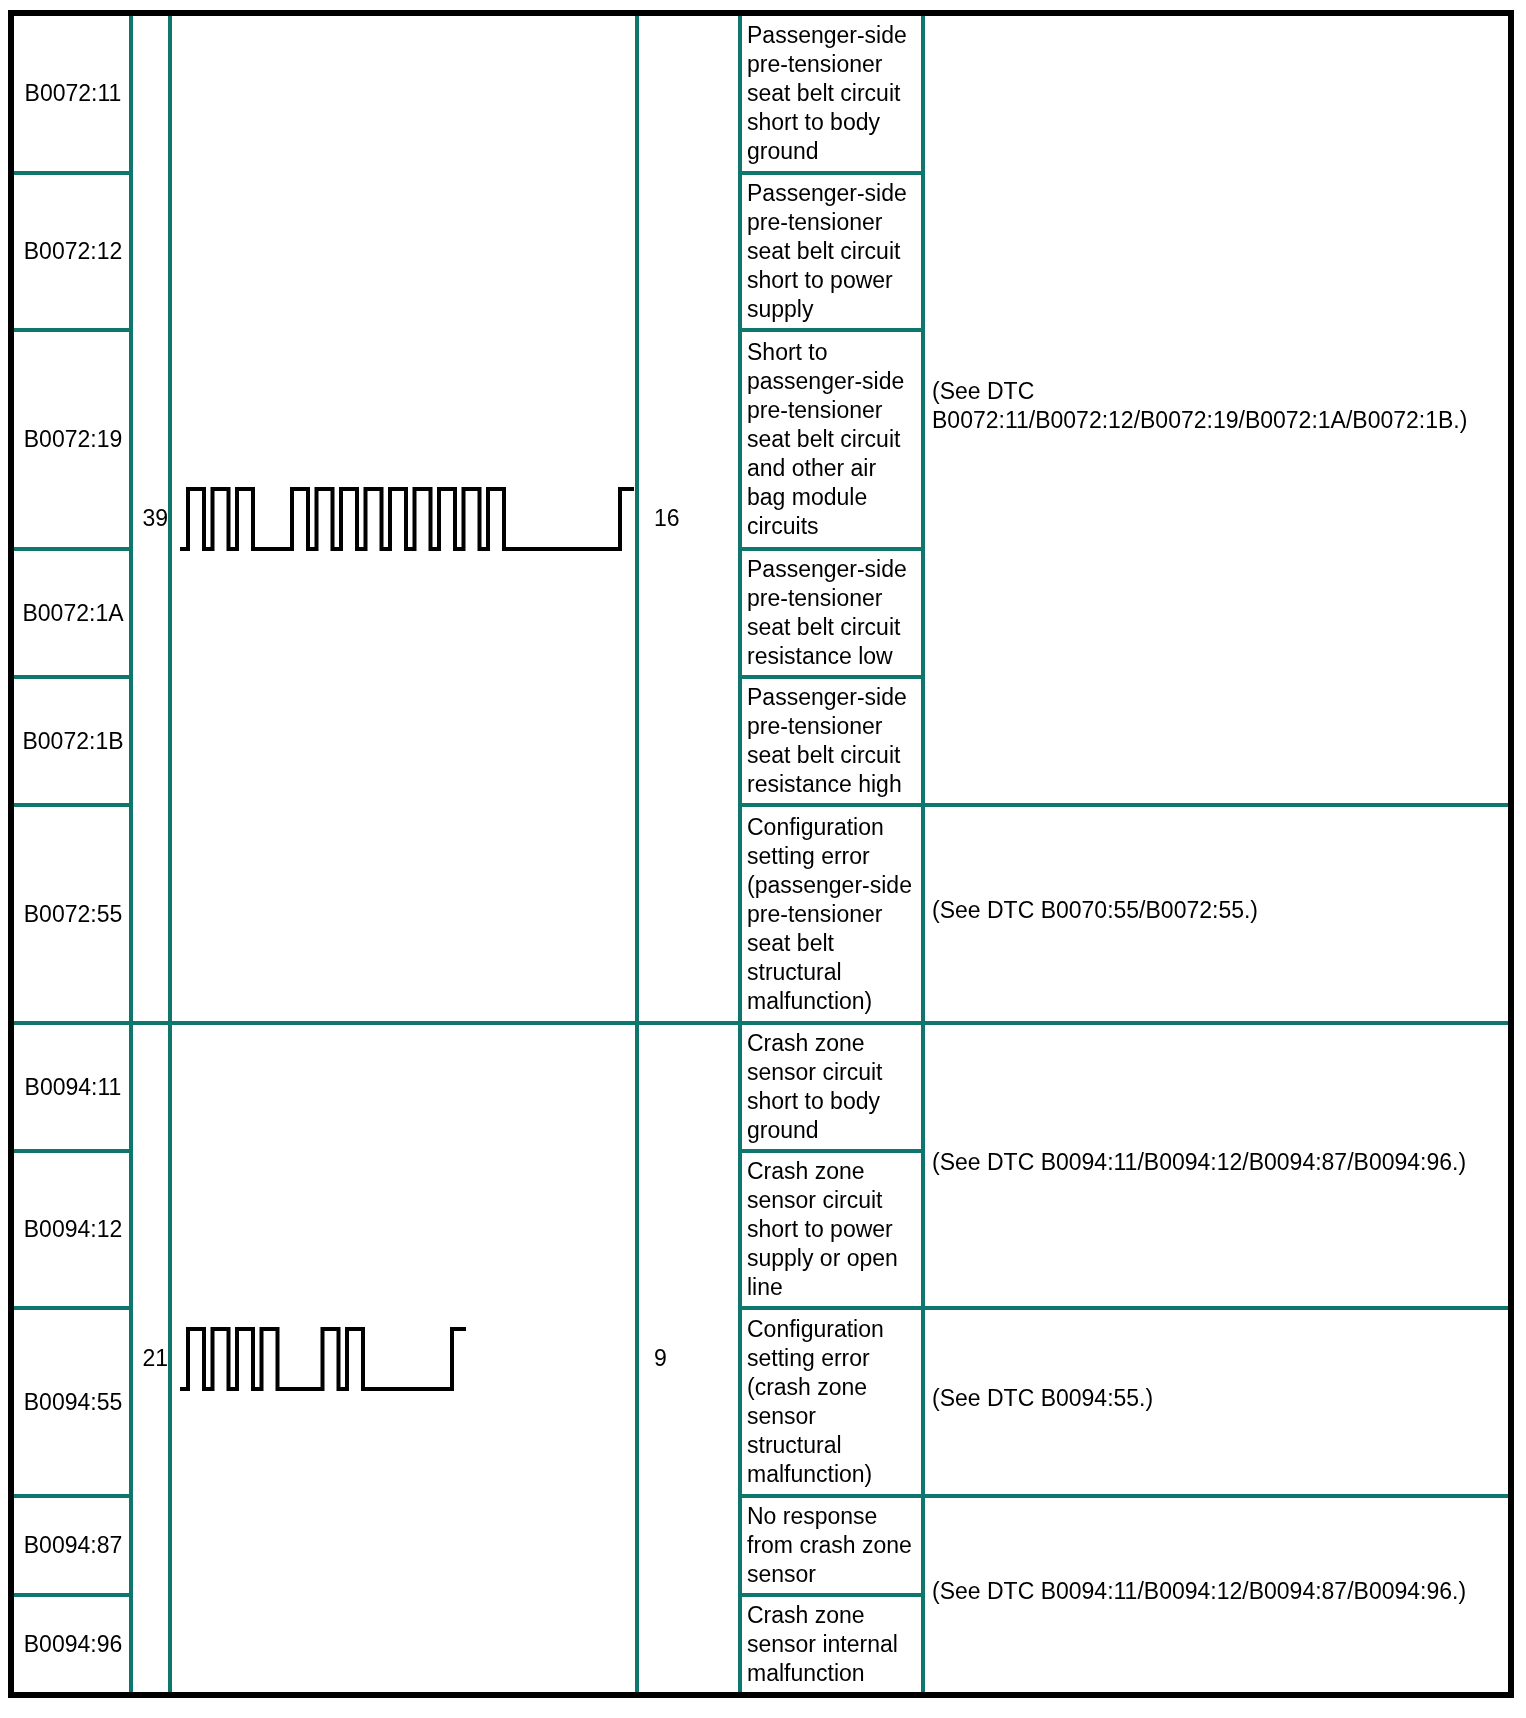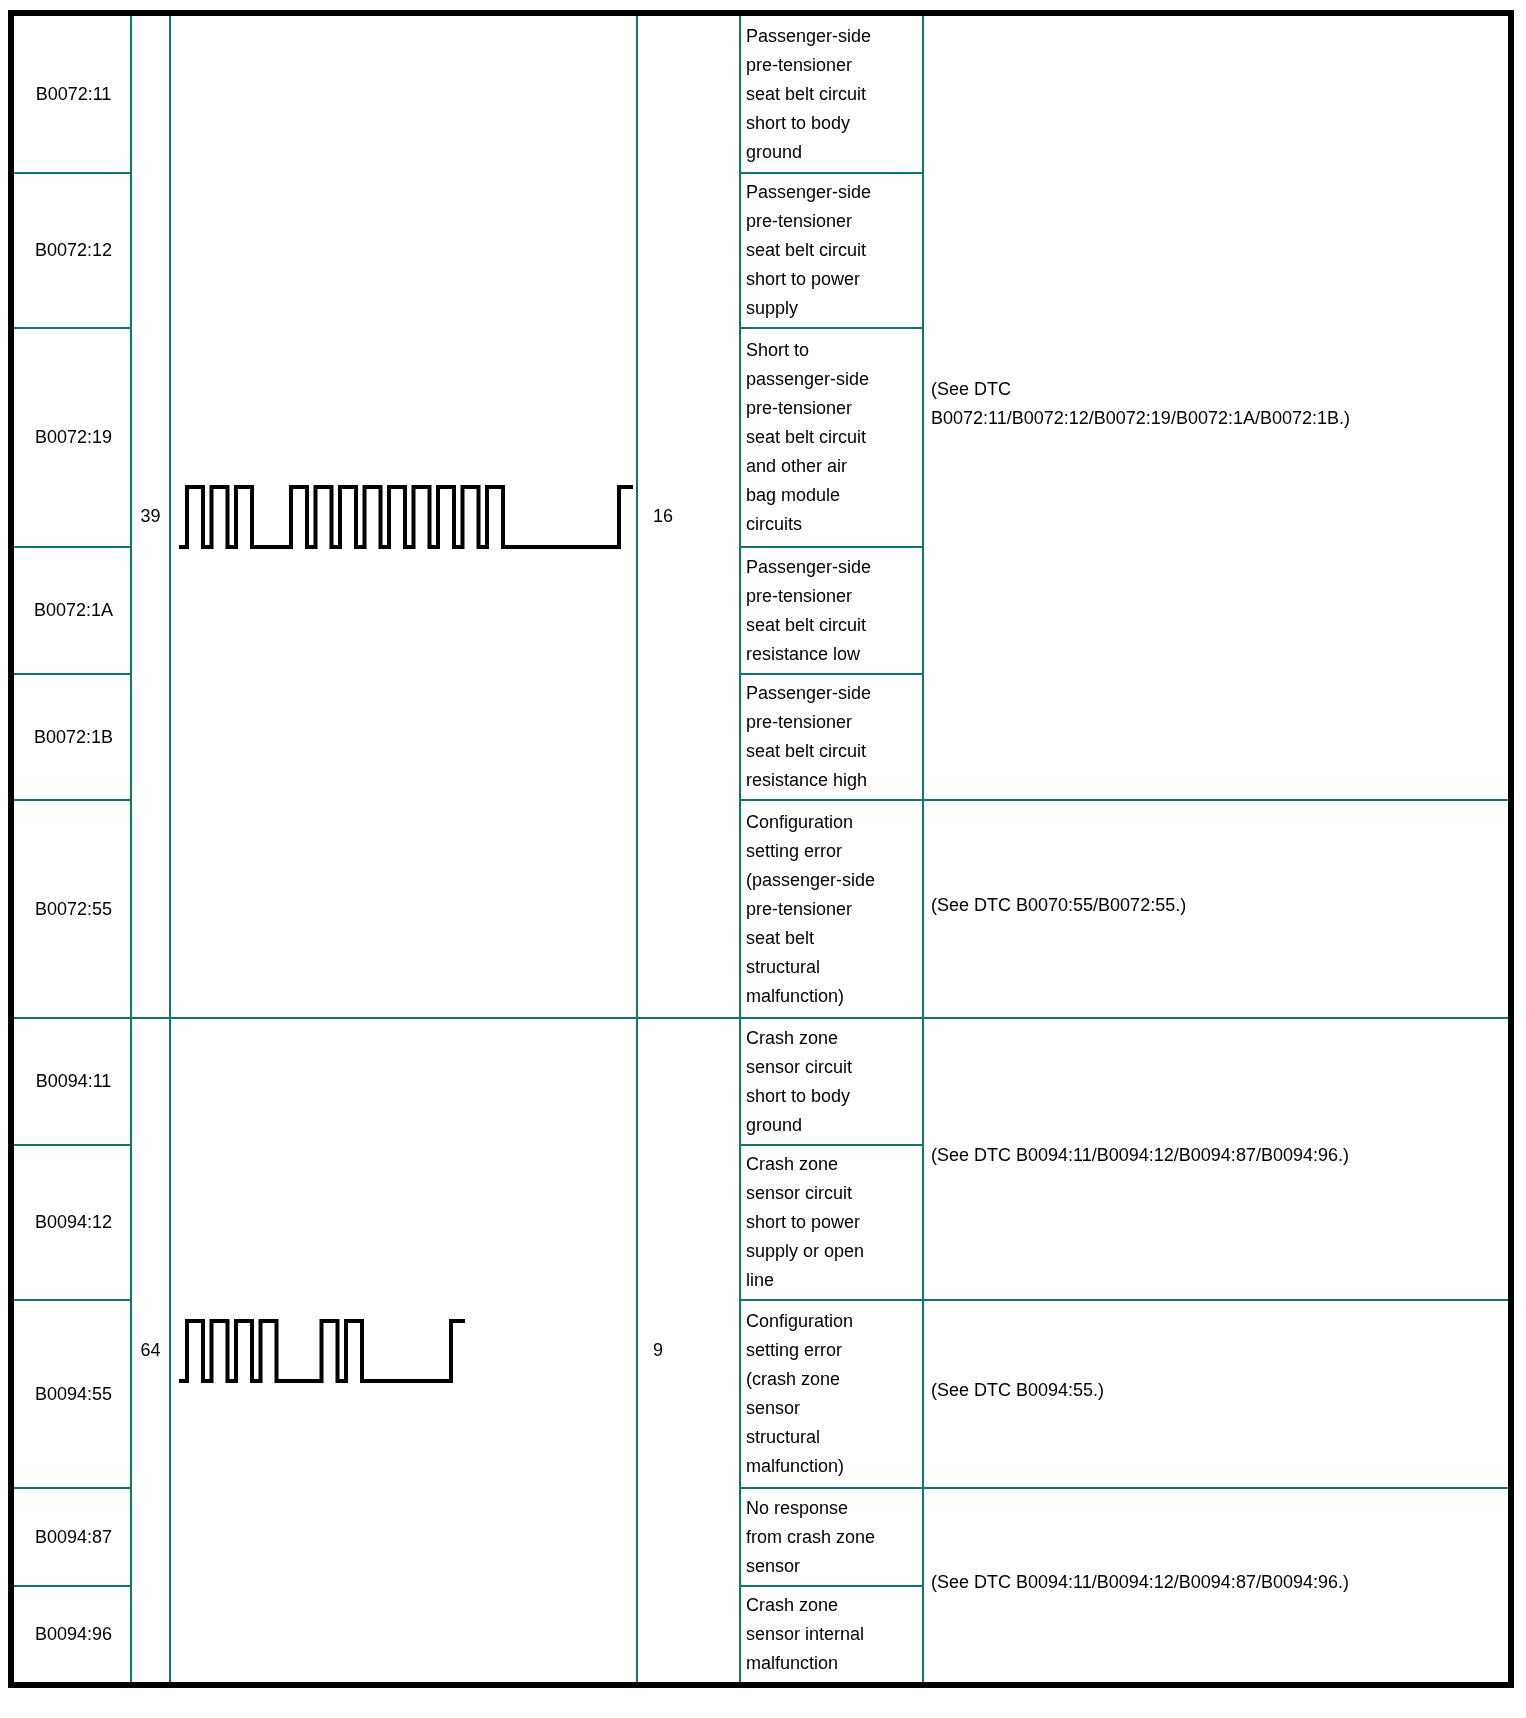--- a/index.html
+++ b/index.html
@@ -17,37 +17,37 @@
   table.dtc-table {
     position: absolute;
     left: 8px;
     top: 10px;
     width: 1506px;
     border-collapse: collapse;
     table-layout: fixed;
     background: #ffffff;
   }
   table.dtc-table td {
-    border: 2px solid #0f766e;
-    font-size: 18px;
+    border: 4px solid #0f766e;
+    font-size: 23px;
     line-height: 29px;
     vertical-align: middle;
     overflow: hidden;
     box-sizing: border-box;
   }
   table.dtc-table {
     border: 6px solid #000000;
   }
   td.code {
     padding: 2px 2px 2px 5px;
     white-space: nowrap;
     text-align: center;
   }
   td.pattern-num {
-    text-align: center;
+    text-align: right;
     padding: 0;
   }
   td.wave-cell {
     padding: 0;
     vertical-align: middle;
   }
   td.wave-cell svg {
     display: block;
   }
   td.count-num {
@@ -141,21 +141,21 @@
 (passenger-side
 pre-tensioner
 seat belt
 structural
 malfunction)</td>
       <td class="ref">(See DTC B0070:55/B0072:55.)</td>
     </tr>
 
     <tr style="height:127px">
       <td class="code">B0094:11</td>
-      <td class="pattern-num" rowspan="5">64</td>
+      <td class="pattern-num" rowspan="5">21</td>
       <td class="wave-cell" rowspan="5">
         <svg class="waveform" width="467" height="80" viewBox="0 0 467 80">
           <polyline class="waveline" points="8,70 16,70 16,10 32,10 32,70 40.5,70 40.5,10 56.5,10 56.5,70 65,70 65,10 81,10 81,70 89.5,70 89.5,10 105.5,10 105.5,70 150.5,70 150.5,10 166.5,10 166.5,70 175,70 175,10 191,10 191,70 280,70 280,10 294,10"></polyline>
         </svg>
       </td>
       <td class="count-num" rowspan="5">9</td>
       <td class="desc">Crash zone
 sensor circuit
 short to body
 ground</td>

